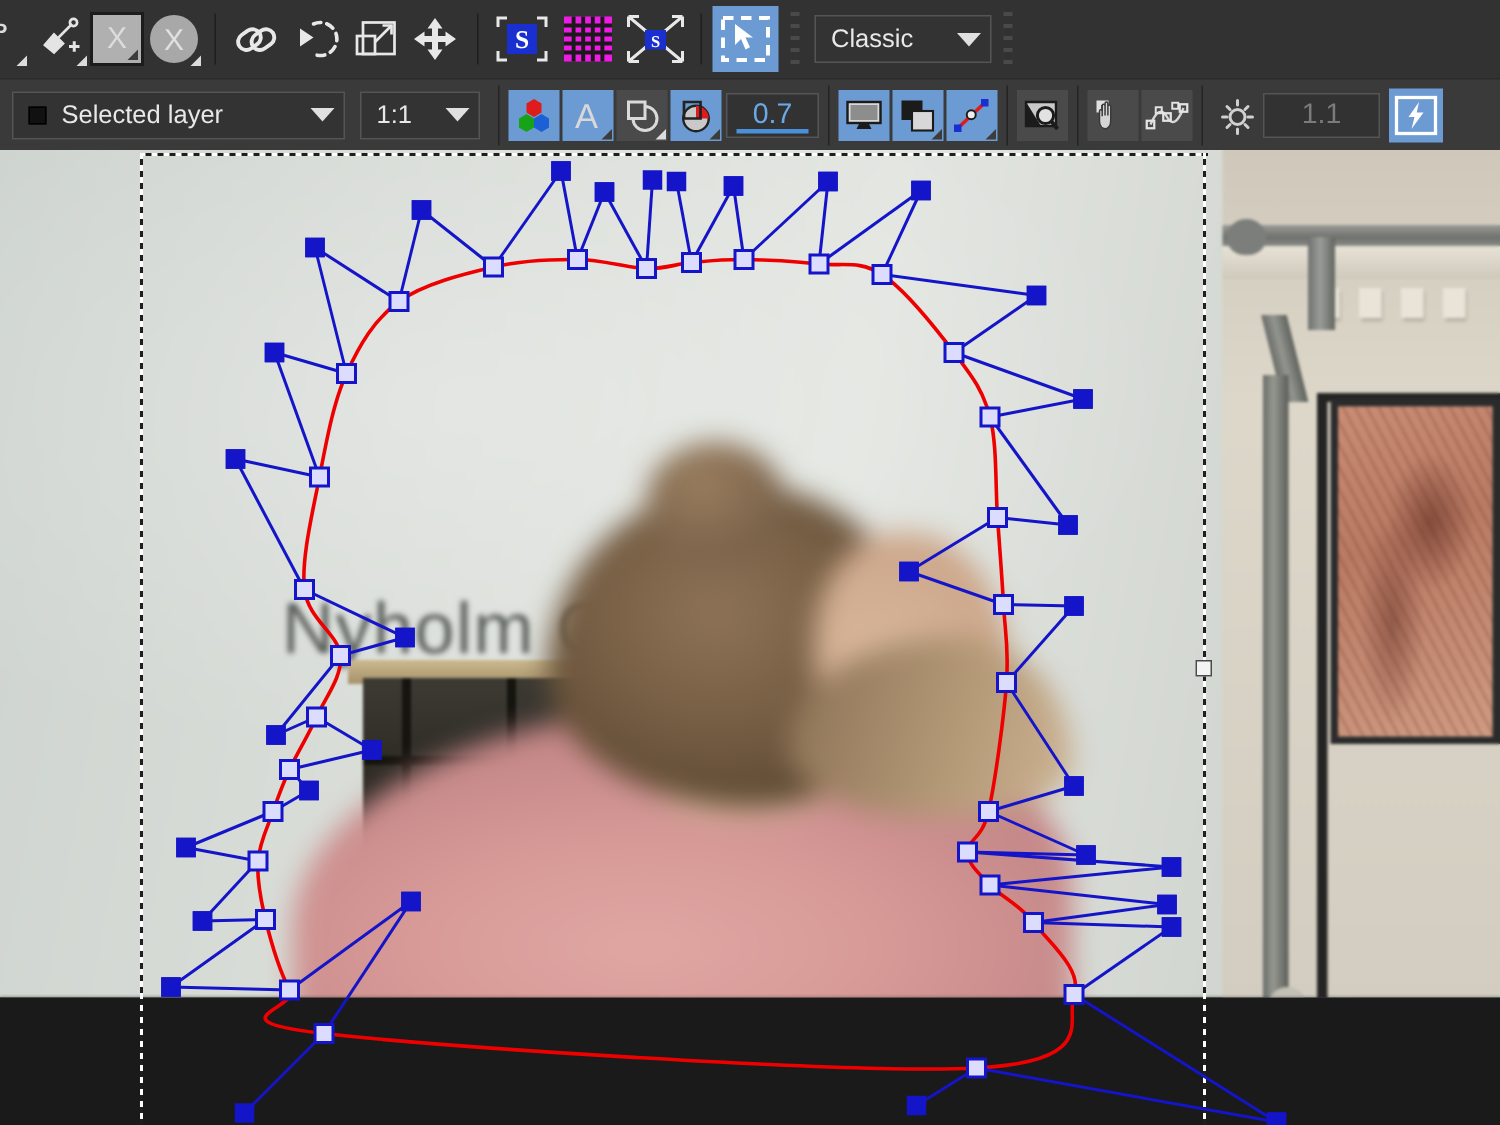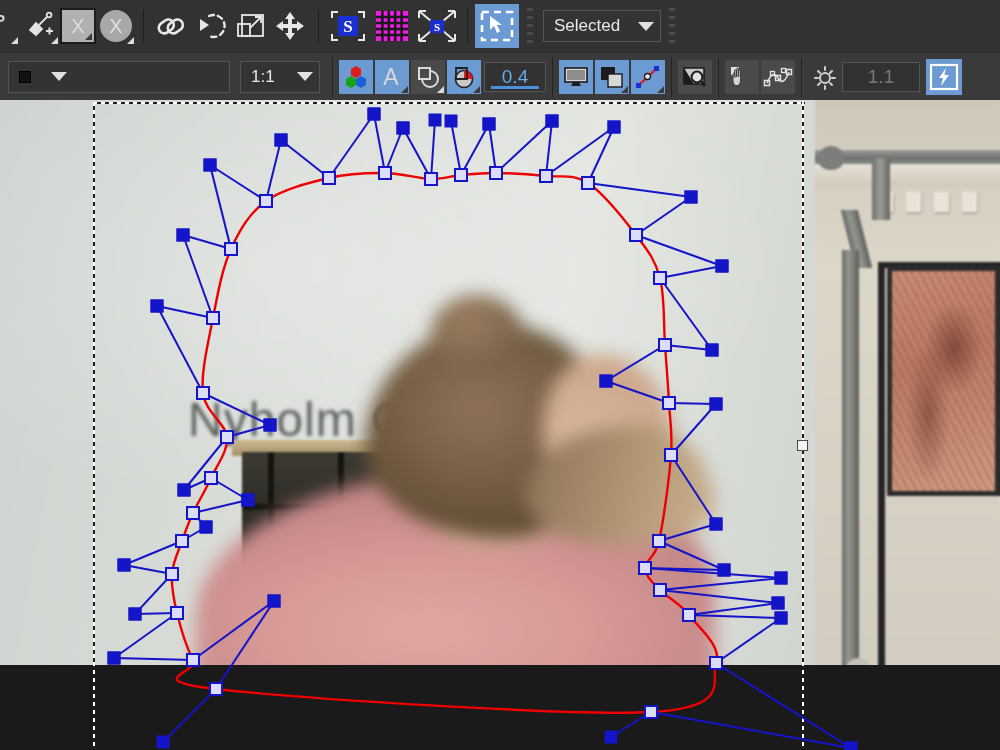--- a/index.html
+++ b/index.html
@@ -288,31 +288,32 @@
     <div class="tool" style="width:44px;height:44px;background:#6b9bd2">
       <svg width="40" height="38" viewBox="0 0 40 38">
         <rect x="5" y="5" width="30" height="28" fill="none" stroke="#fff" stroke-width="2.6" stroke-dasharray="7 5"></rect>
         <path d="M13 9 L13 23 L17 19 L20 26 L23 24.5 L20 18 L25 18 Z" fill="#fff"></path>
       </svg>
     </div>
 
     <div class="grip"></div>
 
     <div class="dd" style="width:118px;margin-left:6px">
-      <span class="cap">Selected</span>
+      <span class="cap">Classic</span>
       <span class="arrow"></span>
     </div>
 
     <div class="grip"></div>
   </div>
 
   <div class="tb2">
 
     <div class="dd" style="width:222px;margin-left:8px">
       <span class="swatch"></span>
+      <span class="cap">Selected layer</span>
       <span class="arrow"></span>
     </div>
 
     <div class="dd" style="width:80px;margin-left:10px">
       <span class="cap">1:1</span>
       <span class="arrow"></span>
     </div>
 
     <div class="sep2" style="margin-left:12px"></div>
 
@@ -342,21 +343,21 @@
     <div class="tile on" style="margin-left:2px">
       <svg width="26" height="26" viewBox="0 0 26 26">
         <circle cx="13" cy="15" r="8.5" fill="#c9c9c9" stroke="#222" stroke-width="1.6"></circle>
         <path d="M13 15 L21.5 15 A8.5 8.5 0 0 0 13 6.5 Z" fill="#e01b1b"></path>
         <path d="M5 4h11v11H5z" fill="none" stroke="#222" stroke-width="1.8"></path>
       </svg>
       <span class="corner dark"></span>
     </div>
 
     <div class="numfield" style="margin-left:3px">
-      <span>0.4</span>
+      <span>0.7</span>
       <span class="ul"></span>
     </div>
 
     <div class="sep2"></div>
 
     <div class="tile on">
       <svg width="26" height="24" viewBox="0 0 26 24">
         <rect x="2" y="3" width="22" height="14" fill="#d8d8d8" stroke="#1b1b1b" stroke-width="1.6"></rect>
         <rect x="4" y="5" width="18" height="10" fill="#8d8d8d"></rect>
         <path d="M8 21 h10 l-2-4 h-6 z" fill="#1b1b1b"></path>

